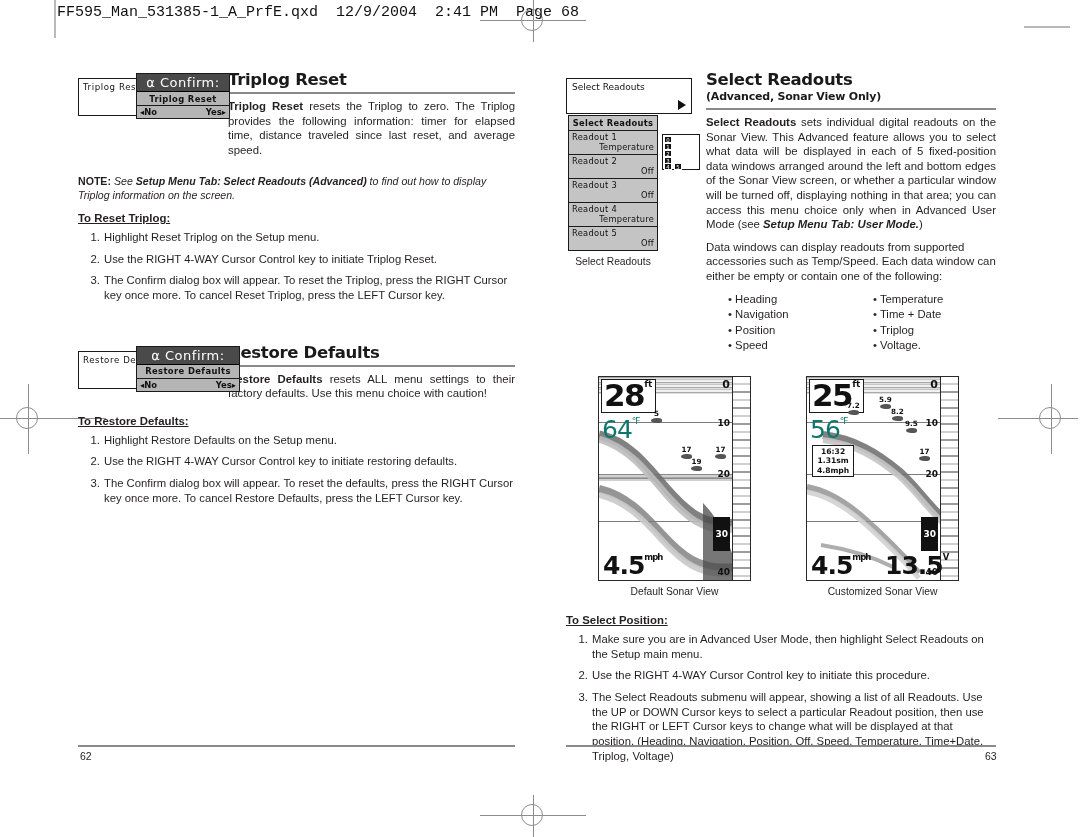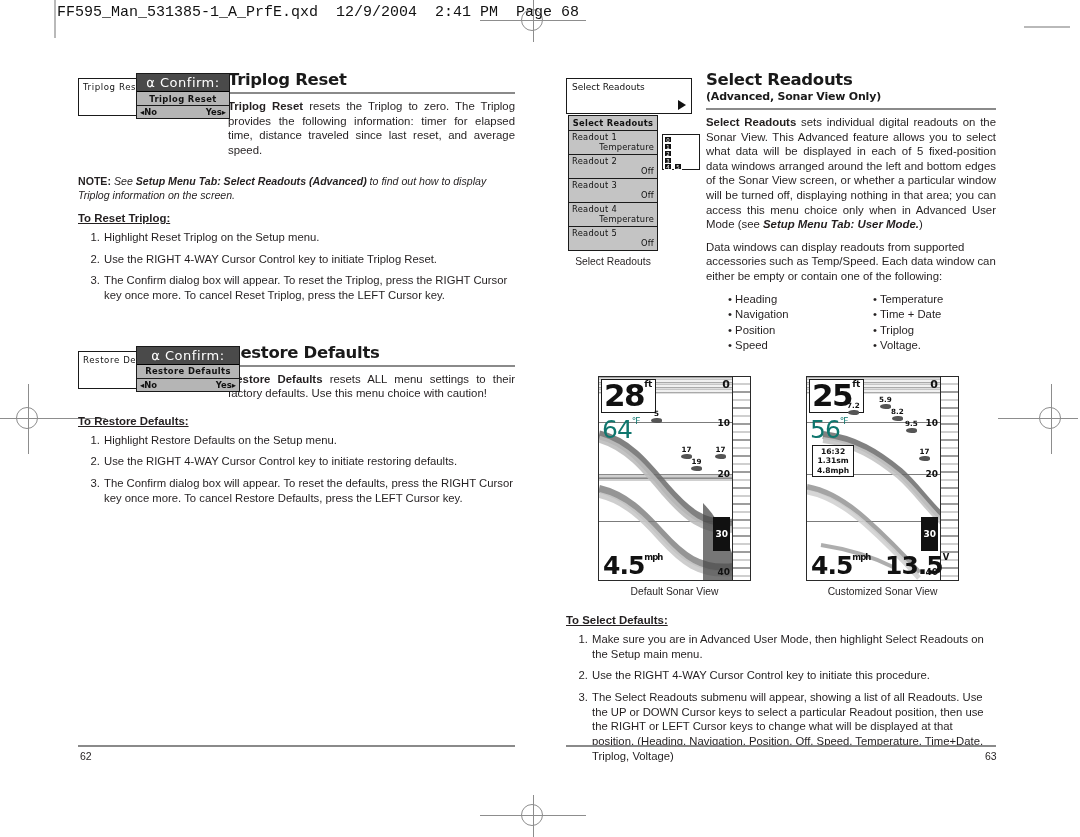--- a/index.html
+++ b/index.html
@@ -576,21 +576,21 @@
           <span>9.5</span><span class="g"></span>
         </div>
         <div class="fish" style="left:112px;top:70px;">
           <span>17</span><span class="g"></span>
         </div>
       </div>
       <div class="caption">Customized Sonar View</div>
     </div>
   </div>
 
-  <h3 class="proc" style="margin-top:10px;">To Select Defaults:</h3>
+  <h3 class="proc" style="margin-top:10px;">To Select Position:</h3>
   <ol class="steps">
     <li><span class="num">1.</span><span>Make sure you are in Advanced User Mode, then highlight Select Readouts on the Setup main menu.</span></li>
     <li><span class="num">2.</span><span>Use the RIGHT 4-WAY Cursor Control key to initiate this procedure.</span></li>
     <li><span class="num">3.</span><span>The Select Readouts submenu will appear, showing a list of all Readouts. Use the UP or DOWN Cursor keys to select a particular Readout position, then use the RIGHT or LEFT Cursor keys to change what will be displayed at that position. (Heading, Navigation, Position, Off, Speed, Temperature, Time+Date, Triplog, Voltage)</span></li>
   </ol>
 </div>
 
 <div style="position:absolute;left:78px;top:745px;width:437px;height:2px;background:#8a8a8a;"></div>
 <div class="pagenum" style="left:80px;top:750px;">62</div>
 

